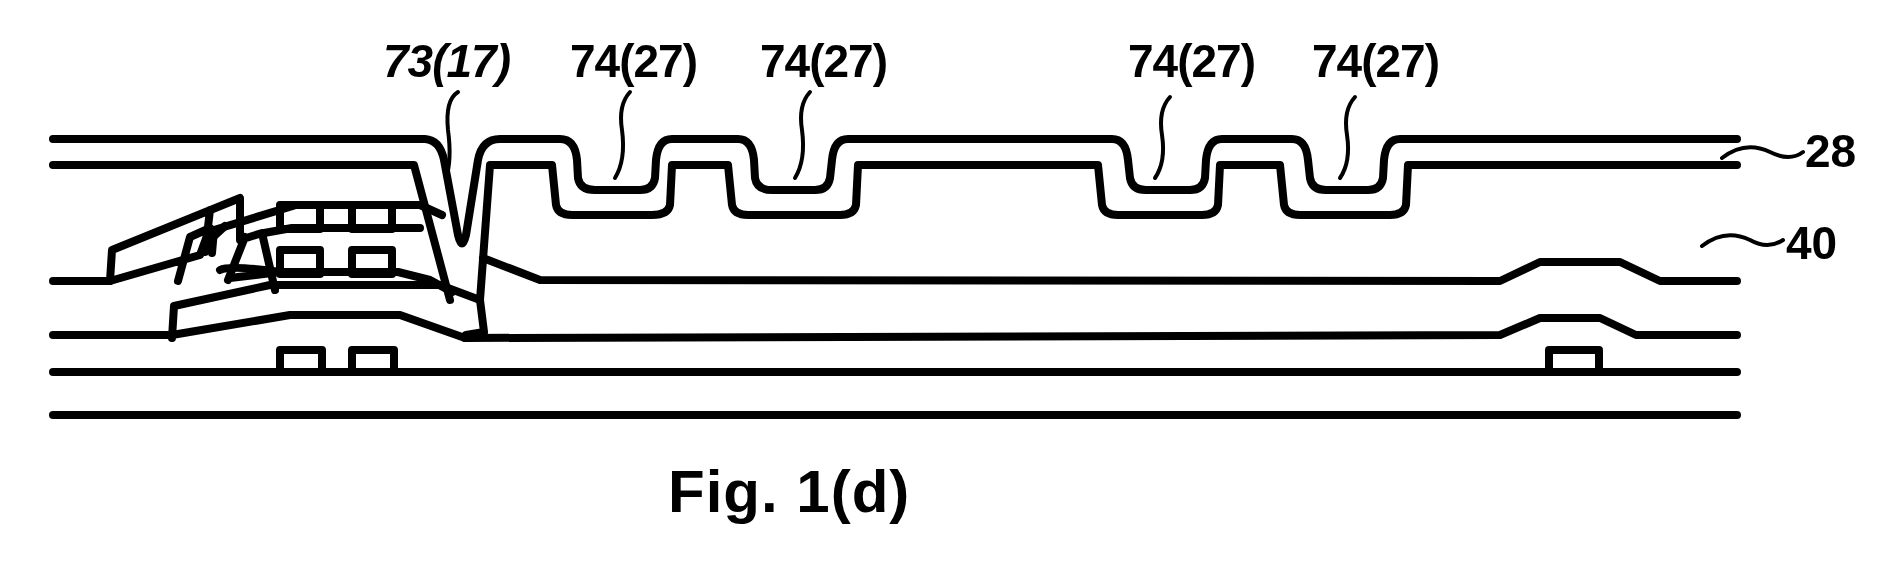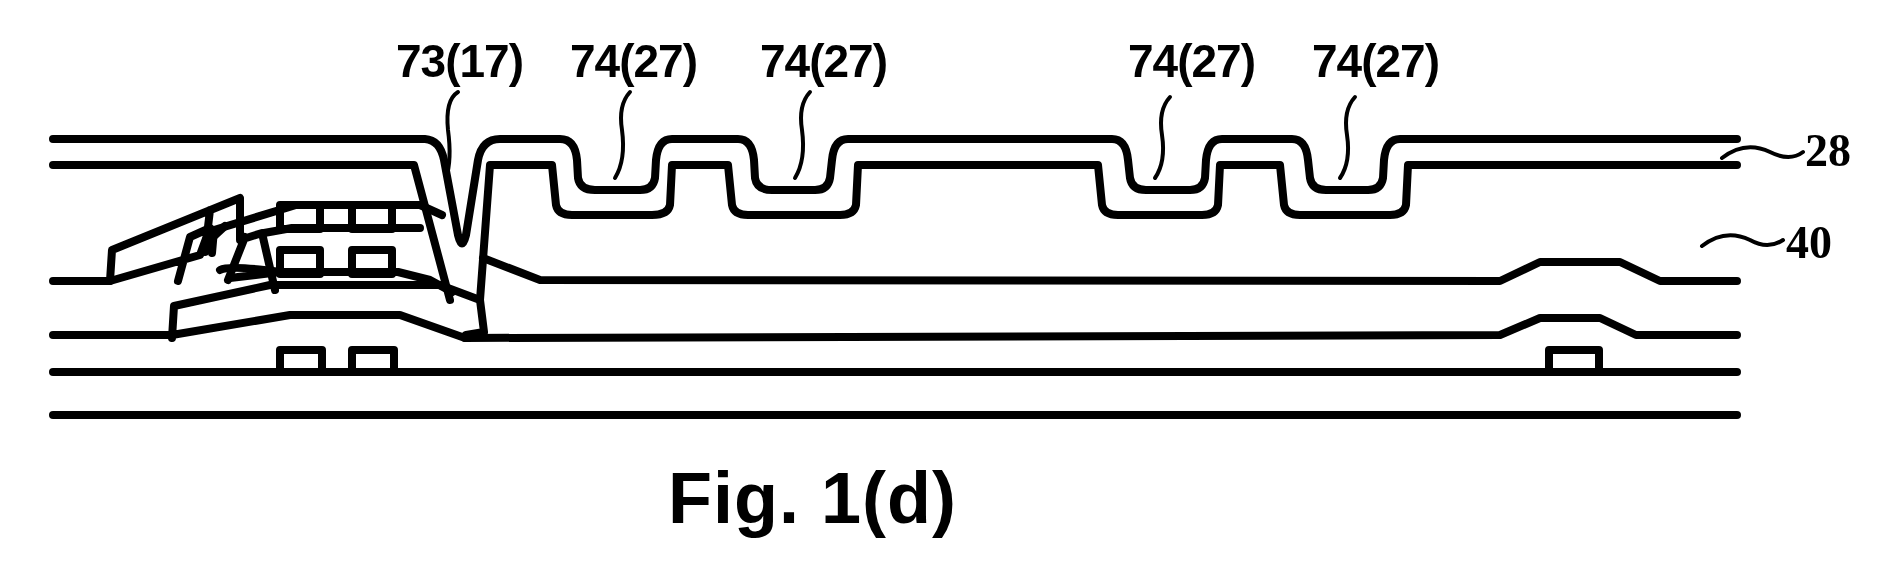--- a/index.html
+++ b/index.html
@@ -1,21 +1,21 @@
 <!DOCTYPE html>
 <html><head>
 <meta charset="utf-8">
 <style>
   html, body { margin:0; padding:0; background:#ffffff; }
   body { width:1904px; height:579px; position:relative; overflow:hidden; font-family:"Liberation Sans", sans-serif; }
   #fig { position:absolute; left:0; top:0; }
   .lbl { position:absolute; font-family:"Liberation Sans", sans-serif; font-weight:bold; color:#000; white-space:nowrap; line-height:1; }
   .top-lbl { font-size:46px; top:38px; letter-spacing:-1px; }
-  .side-lbl { font-size:46px;font-family:Liberation Serif, serif; }
-  .caption { font-size:72px; top:462px; left:668px; letter-spacing:1px; }
+  .side-lbl { font-size:46px; }
+  .caption { font-size:60px; top:462px; left:668px; letter-spacing:1px; }
 </style>
 </head>
 <body>
 
 <svg id="fig" width="1904" height="579" viewBox="0 0 1904 579" fill="none" stroke="#000" stroke-width="8" stroke-linejoin="round" stroke-linecap="round">
 
   <path d="M53,139 L425,139 Q440,140 444,160 L458,235 Q462,252 466,235 L478,160 Q482,139 500,139
            L560,139 Q575,139 577,160 L578,178 Q580,190 595,190 L640,190 Q653,190 655,178 L656,160 Q658,139 672,139
            L738,139 Q752,139 754,160 L755,178 Q757,190 772,190 L815,190 Q828,190 830,178 L832,160 Q834,139 848,139
            L1112,139 Q1126,139 1128,160 L1130,178 Q1132,190 1146,190 L1190,190 Q1203,190 1205,178 L1206,160 Q1208,139 1222,139
@@ -59,21 +59,21 @@
     <path d="M458,92 Q445,100 448,130 Q452,160 446,178"></path>
     <path d="M630,92 Q618,105 622,130 Q626,160 615,178"></path>
     <path d="M810,92 Q798,105 802,130 Q806,160 795,178"></path>
     <path d="M1170,97 Q1158,110 1162,135 Q1166,162 1155,178"></path>
     <path d="M1355,97 Q1343,110 1347,135 Q1351,162 1340,178"></path>
     <path d="M1722,158 Q1745,140 1770,152 Q1790,162 1803,152"></path>
     <path d="M1702,246 Q1725,228 1750,240 Q1768,250 1783,240"></path>
   </g>
 </svg>
 
-<div class="lbl top-lbl" style="left:396px;">73(17)</div>
+<div class="lbl top-lbl" style="left:383px;font-style:italic;">73(17)</div>
 <div class="lbl top-lbl" style="left:570px;">74(27)</div>
 <div class="lbl top-lbl" style="left:760px;">74(27)</div>
 <div class="lbl top-lbl" style="left:1128px;">74(27)</div>
 <div class="lbl top-lbl" style="left:1312px;">74(27)</div>
 
 <div class="lbl side-lbl" style="left:1805px; top:128px;">28</div>
 <div class="lbl side-lbl" style="left:1786px; top:220px;">40</div>
 
 <div class="lbl caption">Fig. 1(d)</div>
 

